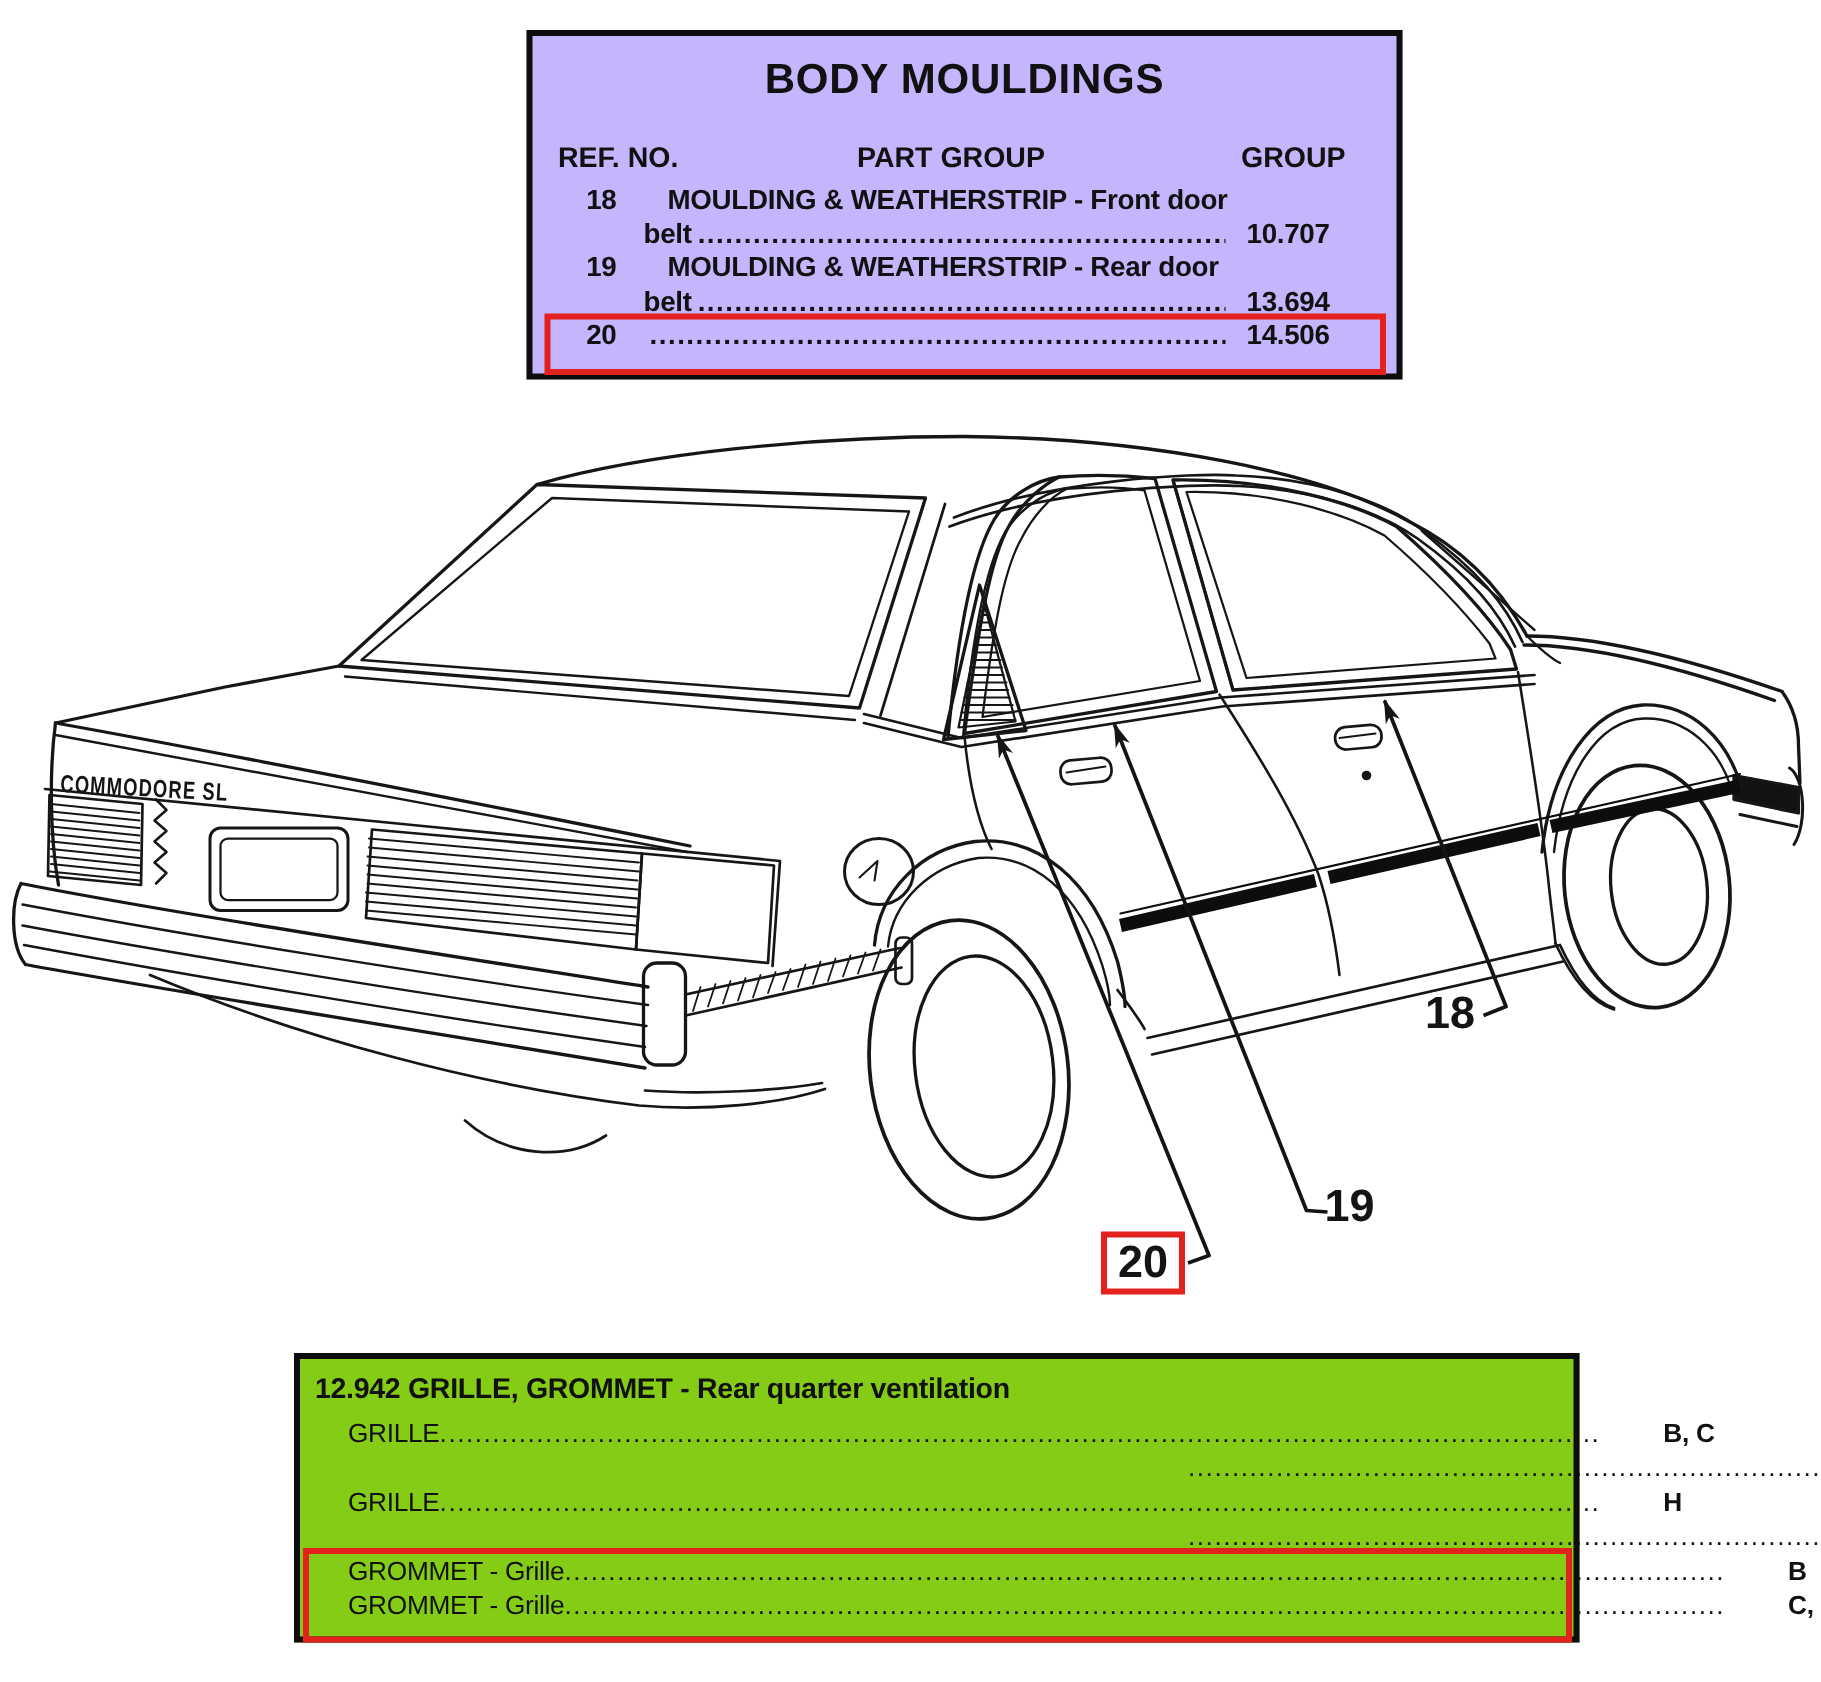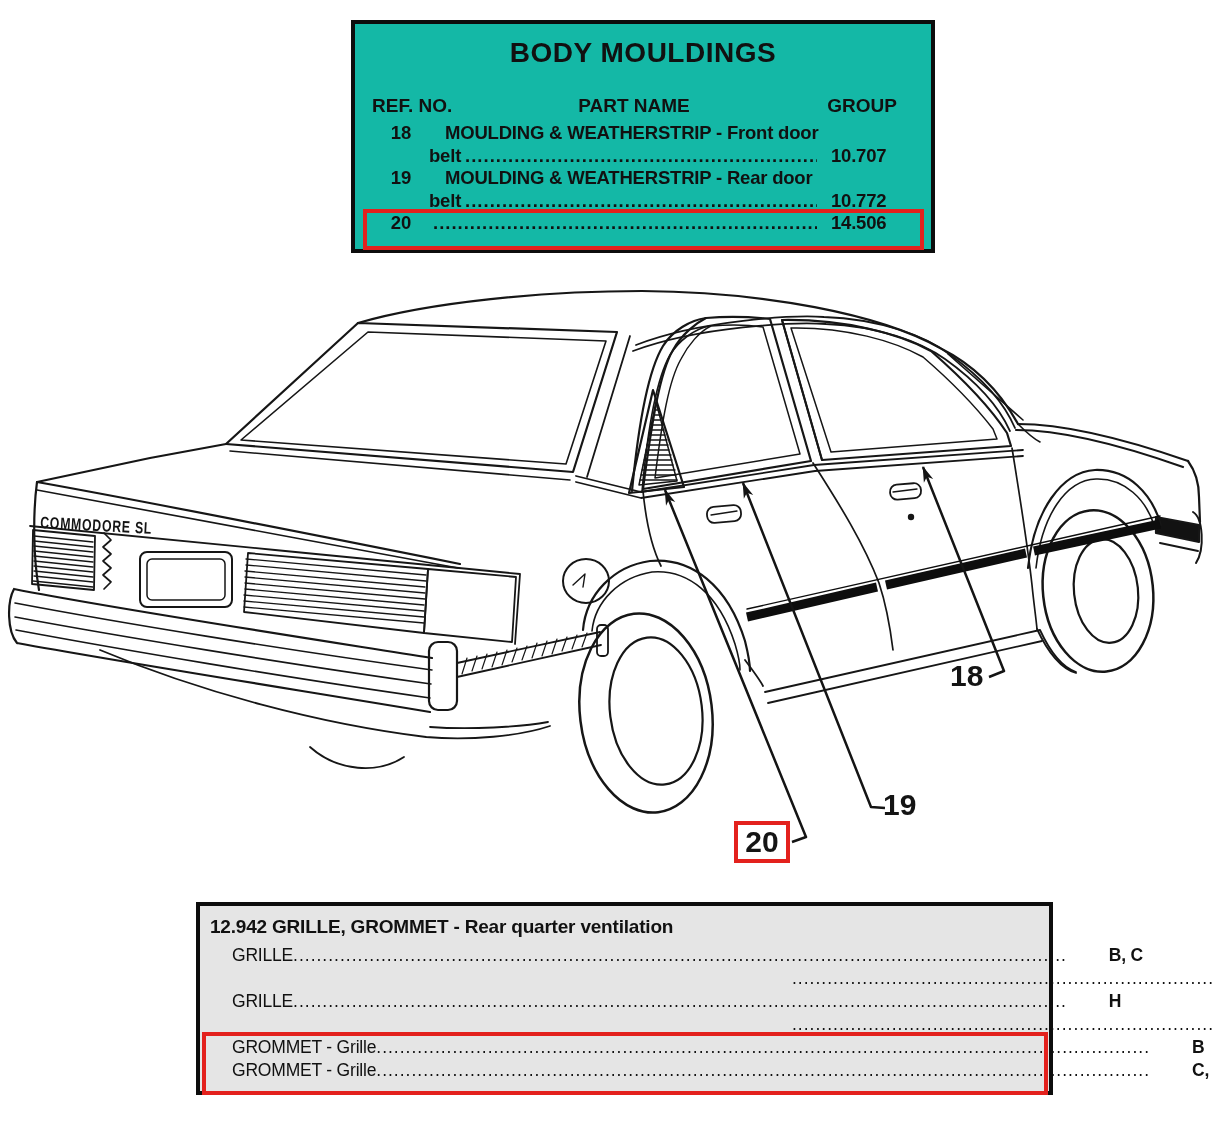--- a/index.html
+++ b/index.html
@@ -5,37 +5,37 @@
   html,body{margin:0;padding:0;background:#ffffff;}
   body{position:relative;width:1214px;height:1121px;overflow:hidden;
        font-family:"Liberation Sans", sans-serif;color:#111;}
 
   
   .abs{position:absolute;}
   .dots{flex:1 1 auto;overflow:hidden;white-space:nowrap;letter-spacing:1px;}
   .dots::after{content:"....................................................................................................................................";}
 
   
-  .top-box{left:351px;top:20px;width:584px;height:233px;border:4px solid #0d0d0d;box-sizing:border-box;background:#14b8a6;}
+  .top-box{left:351px;top:20px;width:584px;height:233px;border:4px solid #0d0d0d;box-sizing:border-box;background:#c4b5fd;}
   .top-title{position:absolute;top:13px;left:0;right:0;text-align:center;font-size:28px;font-weight:700;letter-spacing:.5px;}
   .top-head{position:absolute;top:71px;left:0;right:0;height:20px;font-size:19px;font-weight:700;}
   .th-ref{position:absolute;left:17px;top:0;}
   .th-part{position:absolute;left:279px;top:0;transform:translateX(-50%);}
   .th-group{position:absolute;right:34px;top:0;}
   .t-rows{position:absolute;top:98px;left:0;right:0;}
   .t-row{display:flex;align-items:center;height:22.5px;font-size:18.5px;font-weight:700;letter-spacing:-.2px;}
   .t-ref{flex:0 0 74px;text-align:right;padding-right:18px;box-sizing:border-box;}
   .t-name{flex:1 1 auto;white-space:nowrap;margin-left:16px;}
   .t-namefix{flex:0 0 auto;white-space:nowrap;}
   .t-row .dots{margin:0 14px 0 4px;}
   .t-grp{flex:0 0 100px;text-align:left;padding-right:38px;box-sizing:border-box;}
   .hl-top{left:8px;top:185px;width:553px;height:33px;border:4px solid var(--red);pointer-events:none;}
 
   
-  .bot-box{left:196px;top:902px;width:857px;height:193px;border:4px solid #0d0d0d;box-sizing:border-box;background:#e5e5e5;}
+  .bot-box{left:196px;top:902px;width:857px;height:193px;border:4px solid #0d0d0d;box-sizing:border-box;background:#84cc16;}
   .bot-head{position:absolute;top:10px;left:10px;font-size:19px;font-weight:700;letter-spacing:-.2px;}
   .b-rows{position:absolute;top:38px;left:0;right:0;}
   .b-row{display:flex;align-items:center;height:23px;padding-left:32px;font-size:17.5px;letter-spacing:-.2px;}
   .b-name{flex:0 0 auto;white-space:nowrap;}
   .b-namecell{flex:0 0 392px;display:flex;box-sizing:border-box;}
   .b-code{flex:0 0 126px;font-weight:700;white-space:nowrap;margin-left:42px;}
   .b-bodycell{flex:0 0 156px;display:flex;align-items:center;box-sizing:border-box;padding-right:10px;}
   .b-side{flex:0 0 60px;}
   .hl-bot{left:2px;top:126px;width:838px;height:55px;border:4px solid var(--red);pointer-events:none;}
 
@@ -166,21 +166,21 @@
 <div class="abs callout l18">18</div>
 <div class="abs callout l19">19</div>
 <div class="abs box20">
   <span class="callout">20</span>
 </div>
 
 <div class="abs top-box">
   <div class="top-title">BODY MOULDINGS</div>
   <div class="top-head">
     <span class="th-ref">REF. NO.</span>
-    <span class="th-part">PART NAME</span>
+    <span class="th-part">PART GROUP</span>
     <span class="th-group">GROUP</span>
   </div>
   <div class="t-rows">
     <div class="t-row">
       <span class="t-ref">18</span>
       <span class="t-name">MOULDING &amp; WEATHERSTRIP - Front door</span>
     </div>
     <div class="t-row">
       <span class="t-ref"></span>
       <span class="t-namefix">belt</span>
@@ -188,21 +188,21 @@
       <span class="t-grp">10.707</span>
     </div>
     <div class="t-row">
       <span class="t-ref">19</span>
       <span class="t-name">MOULDING &amp; WEATHERSTRIP - Rear door</span>
     </div>
     <div class="t-row">
       <span class="t-ref"></span>
       <span class="t-namefix">belt</span>
       <span class="dots"></span>
-      <span class="t-grp">10.772</span>
+      <span class="t-grp">13.694</span>
     </div>
     <div class="t-row">
       <span class="t-ref">20</span>
       <span class="dots"></span>
       <span class="t-grp">14.506</span>
     </div>
   </div>
   <div class="abs hl-top"></div>
 </div>
 

